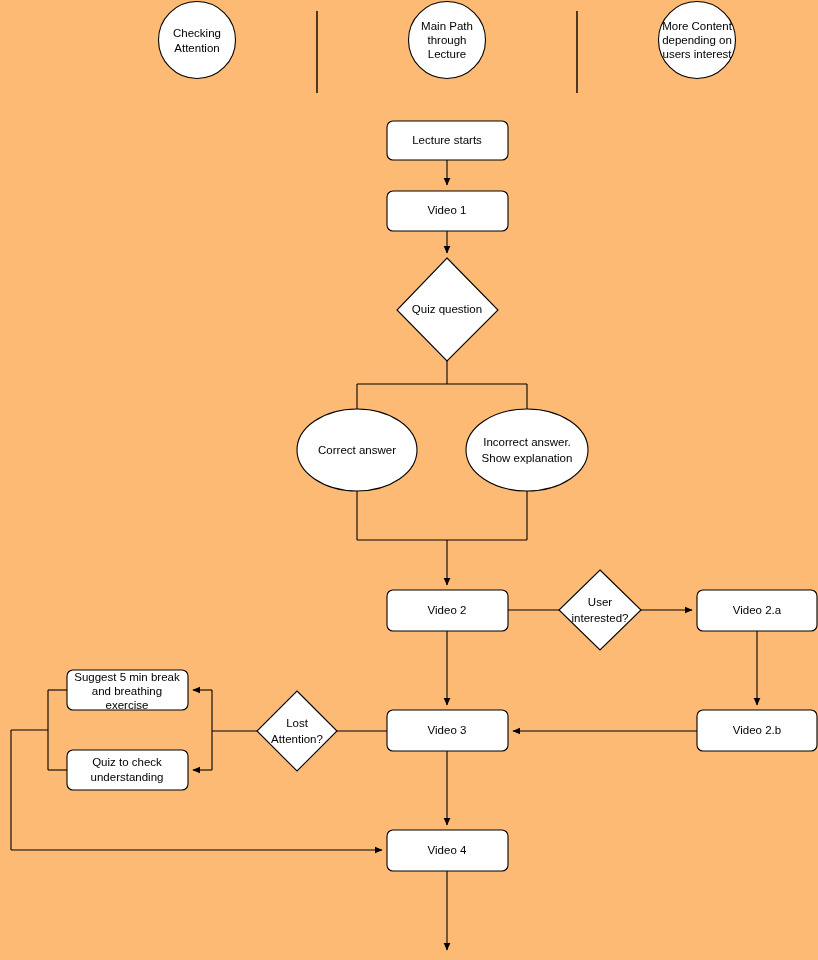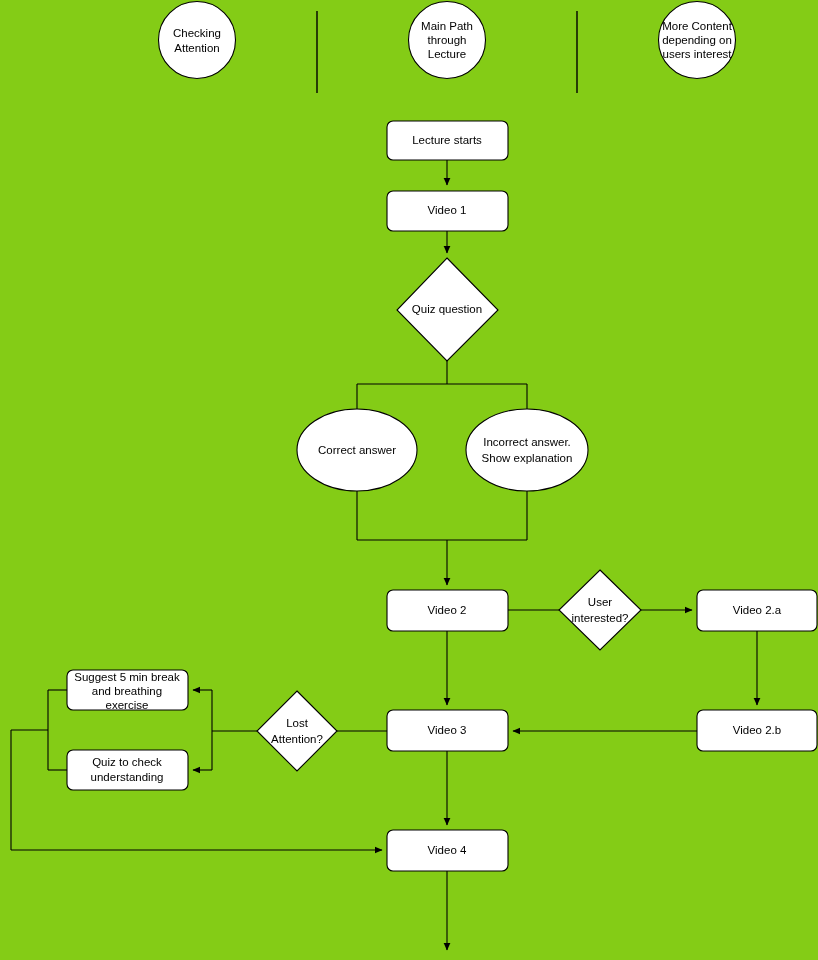--- a/index.html
+++ b/index.html
@@ -10,21 +10,21 @@
   body {
     width: 818px;
     height: 960px;
     font-family: "Liberation Sans", sans-serif;
     overflow: hidden;
   }
   #canvas {
     position: relative;
     width: 818px;
     height: 960px;
-    background: #84cc16;
+    background: #fdba74;
   }
   svg.flow {
     position: absolute;
     top: 0;
     left: 0;
     width: 818px;
     height: 960px;
     display: block;
   }
   .shape {

